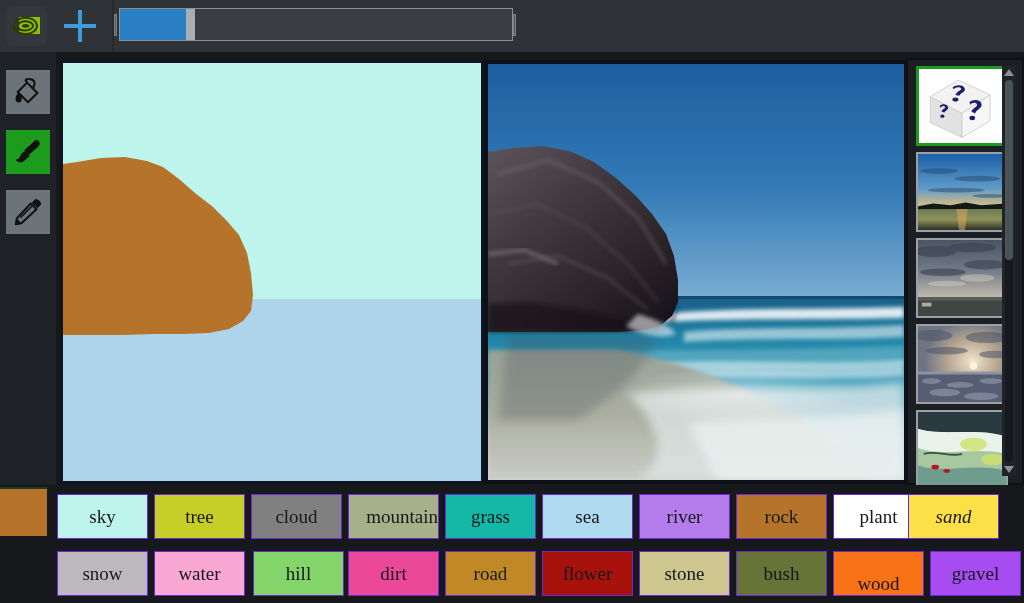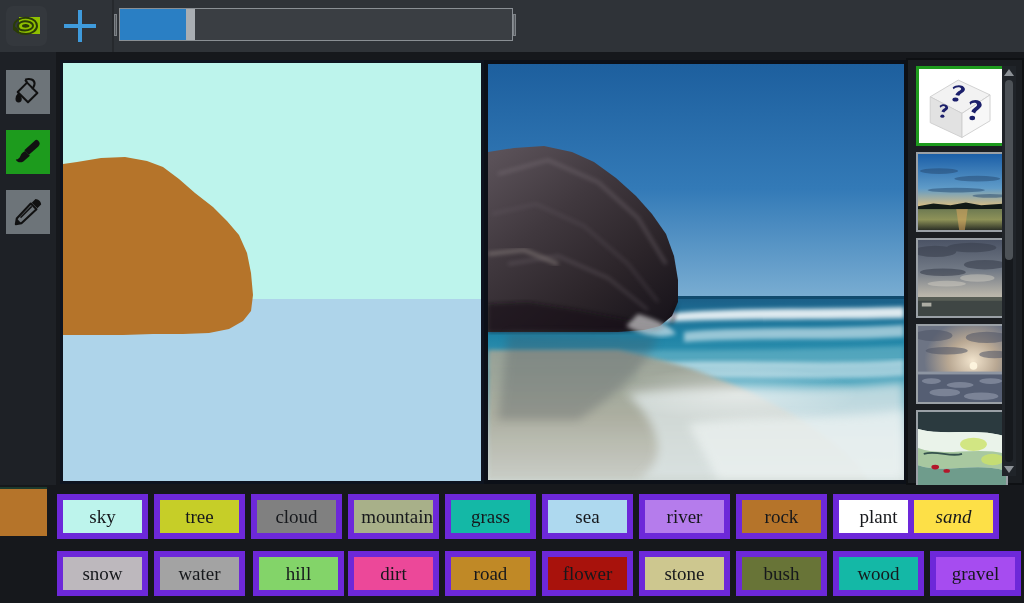--- a/index.html
+++ b/index.html
@@ -38,21 +38,21 @@
   #sb-track{position:absolute;left:3px;top:14px;width:8px;height:382px;background:#16191d;border-radius:4px;}
   #sb-thumb{position:absolute;left:3px;top:14px;width:8px;height:180px;background:#4d5257;border-radius:4px;}
   .sb-arrow{position:absolute;left:2px;width:0;height:0;border-left:5px solid transparent;border-right:5px solid transparent;}
   #sb-up{top:3px;border-bottom:7px solid #8c9196;}
   #sb-down{bottom:3px;border-top:7px solid #8c9196;}
 
   
   #palette{position:absolute;left:0;top:485px;width:1024px;height:118px;background:#16181c;}
   #current-color{position:absolute;left:0;top:2px;width:47px;height:47px;border-top:2px solid #1d3a2c;}
   .swatch{position:absolute;height:45px;display:flex;align-items:center;justify-content:center;
-          font-family:"Liberation Serif",serif;font-size:19px;color:#16181c;border:6px solid #6d28d9;box-sizing:border-box;}
+          font-family:"Liberation Serif",serif;font-size:19px;color:#16181c;border:1px solid #6d28d9;box-sizing:border-box;}
 </style>
 </head>
 <body>
 
 <div id="app">
 
   <div id="header">
 
     <div id="logo-btn">
       <svg width="30" height="22" viewBox="0 0 60 44">
@@ -359,42 +359,42 @@
         </div>
         <div class="swatch" style="left: 833px; top: 9px; width: 91px; background: #ffffff;">
           <span>plant</span>
         </div>
         <div class="swatch" style="left: 908px; top: 9px; width: 91px; background: #fde047; font-style: italic;">
           <span>sand</span>
         </div>
         <div class="swatch" style="left: 57px; top: 66px; width: 91px; background: rgb(189, 184, 189);">
           <span>snow</span>
         </div>
-        <div class="swatch" style="left: 154px; top: 66px; width: 91px; background: #a3a3a3;">
+        <div class="swatch" style="left: 154px; top: 66px; width: 91px; background: #f9a8d4;">
           <span>water</span>
         </div>
         <div class="swatch" style="left: 253px; top: 66px; width: 91px; background: rgb(131, 212, 105);">
           <span>hill</span>
         </div>
         <div class="swatch" style="left: 348px; top: 66px; width: 91px; background: #ec4899;">
           <span>dirt</span>
         </div>
         <div class="swatch" style="left: 445px; top: 66px; width: 91px; background: rgb(192, 137, 38);">
           <span>road</span>
         </div>
         <div class="swatch" style="left: 542px; top: 66px; width: 91px; background: rgb(168, 18, 12);">
           <span>flower</span>
         </div>
         <div class="swatch" style="left: 639px; top: 66px; width: 91px; background: rgb(205, 199, 143);">
           <span>stone</span>
         </div>
         <div class="swatch" style="left: 736px; top: 66px; width: 91px; background: rgb(104, 116, 55);">
           <span>bush</span>
         </div>
-        <div class="swatch" style="left: 833px; top: 66px; width: 91px; background: #14b8a6;">
+        <div class="swatch" style="left: 833px; top: 66px; width: 91px; background: #f97316; align-items: flex-end;">
           <span>wood</span>
         </div>
         <div class="swatch" style="left: 930px; top: 66px; width: 91px; background: rgb(166, 76, 240);">
           <span>gravel</span>
         </div>
       </div>
   </div>
 
 </div>
 

